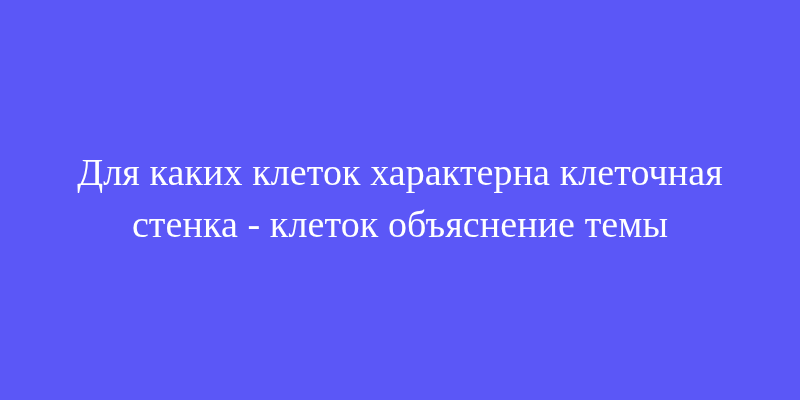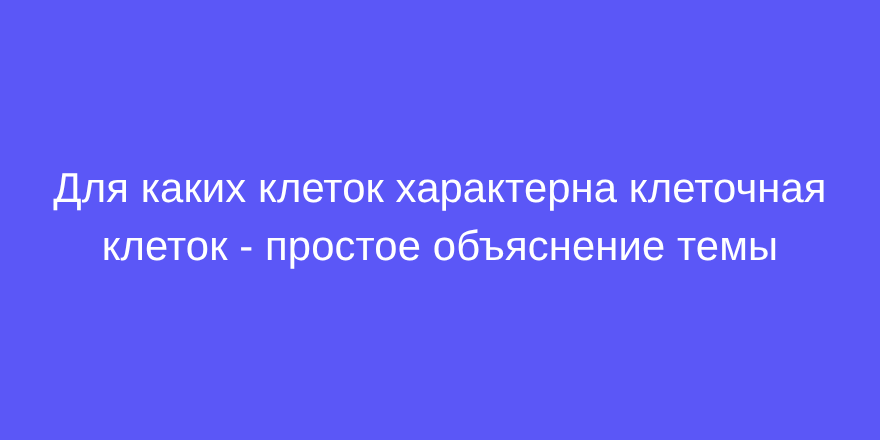--- a/index.html
+++ b/index.html
@@ -33,26 +33,27 @@
   }
 
   .title-line {
     display: block;
     color: #ffffff;
     font-size: 38px;
     font-weight: 400;
     line-height: 52px;
     letter-spacing: 0.1px;
     white-space: nowrap;
+    font-family: Liberation Serif, serif;
     -webkit-font-smoothing: antialiased;
   }
 </style>
 </head>
 <body>
 
 <div id="title-card">
 
   <div id="title-block">
     <span class="title-line">Для каких клеток характерна клеточная</span>
-    <span class="title-line">клеток - простое объяснение темы</span>
+    <span class="title-line">стенка - клеток объяснение темы</span>
   </div>
 
 </div>
 
 </body></html>

